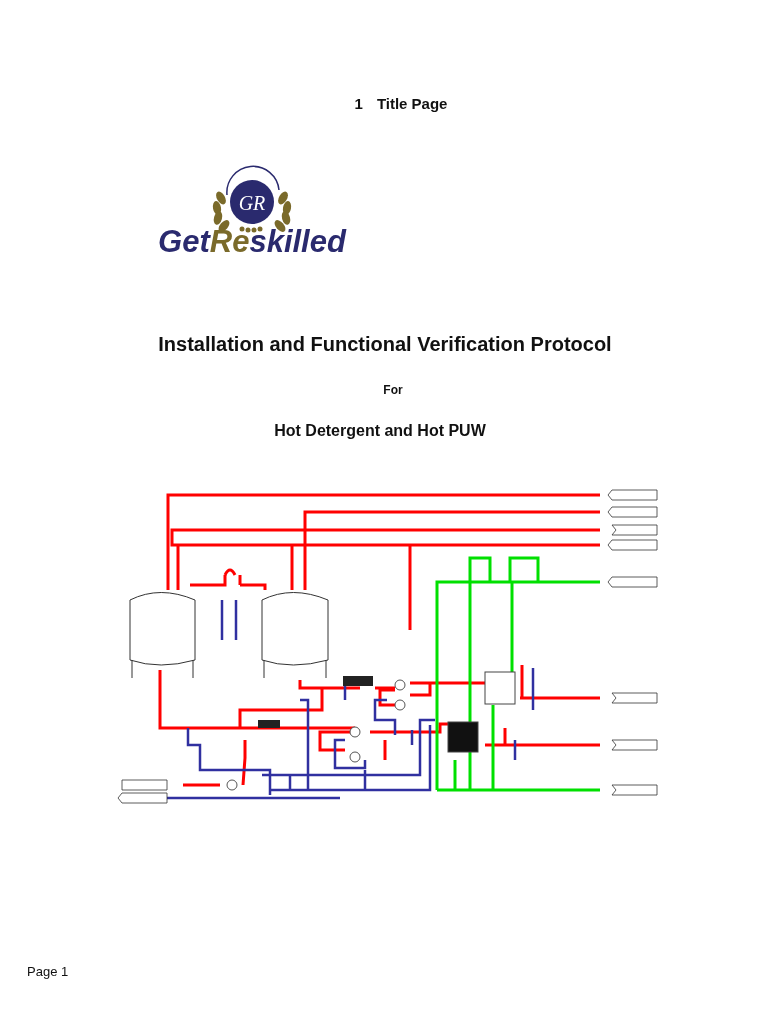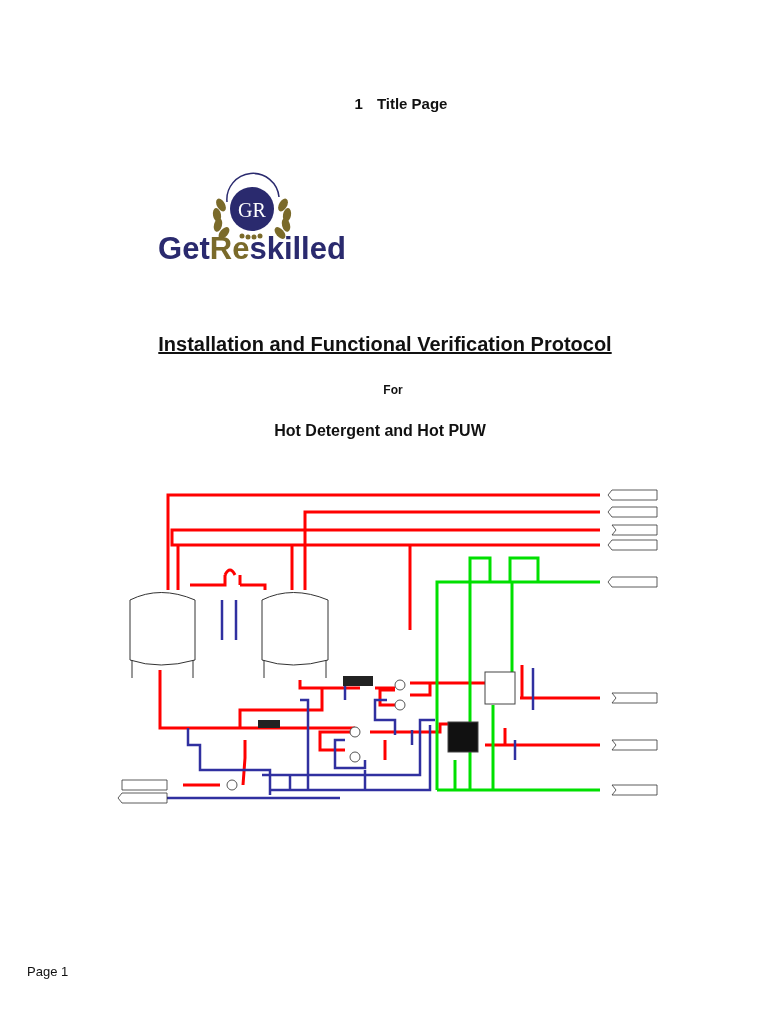--- a/index.html
+++ b/index.html
@@ -1,23 +1,23 @@
 <!DOCTYPE html>
 <html><head>
 <meta charset="utf-8">
 <style>
   html, body { margin: 0; padding: 0; background: #ffffff; }
   body { width: 770px; height: 1024px; position: relative; overflow: hidden;
          font-family: "Liberation Sans", sans-serif; color: #111; }
   .heading { position: absolute; top: 95px; left: 16px; width: 770px; text-align: center;
              font-weight: bold; font-size: 15px; }
   .heading .num { margin-right: 14px; }
-  .logo { position: absolute; left: 127px; top: 147px; width: 250px; height: 170px; }
+  .logo { position: absolute; left: 127px; top: 140px; width: 250px; height: 170px; font-style: italic; }
   .title { position: absolute; top: 333px; left: 0; width: 770px; text-align: center;
-           font-weight: bold; font-size: 20px; text-decoration: underline; }
+           font-weight: bold; font-size: 20px; }
   .for { position: absolute; top: 383px; left: 8px; width: 770px; text-align: center;
          font-weight: bold; font-size: 12px; }
   .subtitle { position: absolute; top: 418px; left: 0; width: 760px; text-align: center;
               font-weight: bold; font-size: 16px; line-height: 25px; }
   .diagram { position: absolute; left: 110px; top: 482px; width: 560px; height: 330px; }
   .footer { position: absolute; top: 964px; left: 12px; width: 770px; text-align: left; font-size: 13px; margin-left: 15px; }
 </style>
 </head>
 <body>
 

